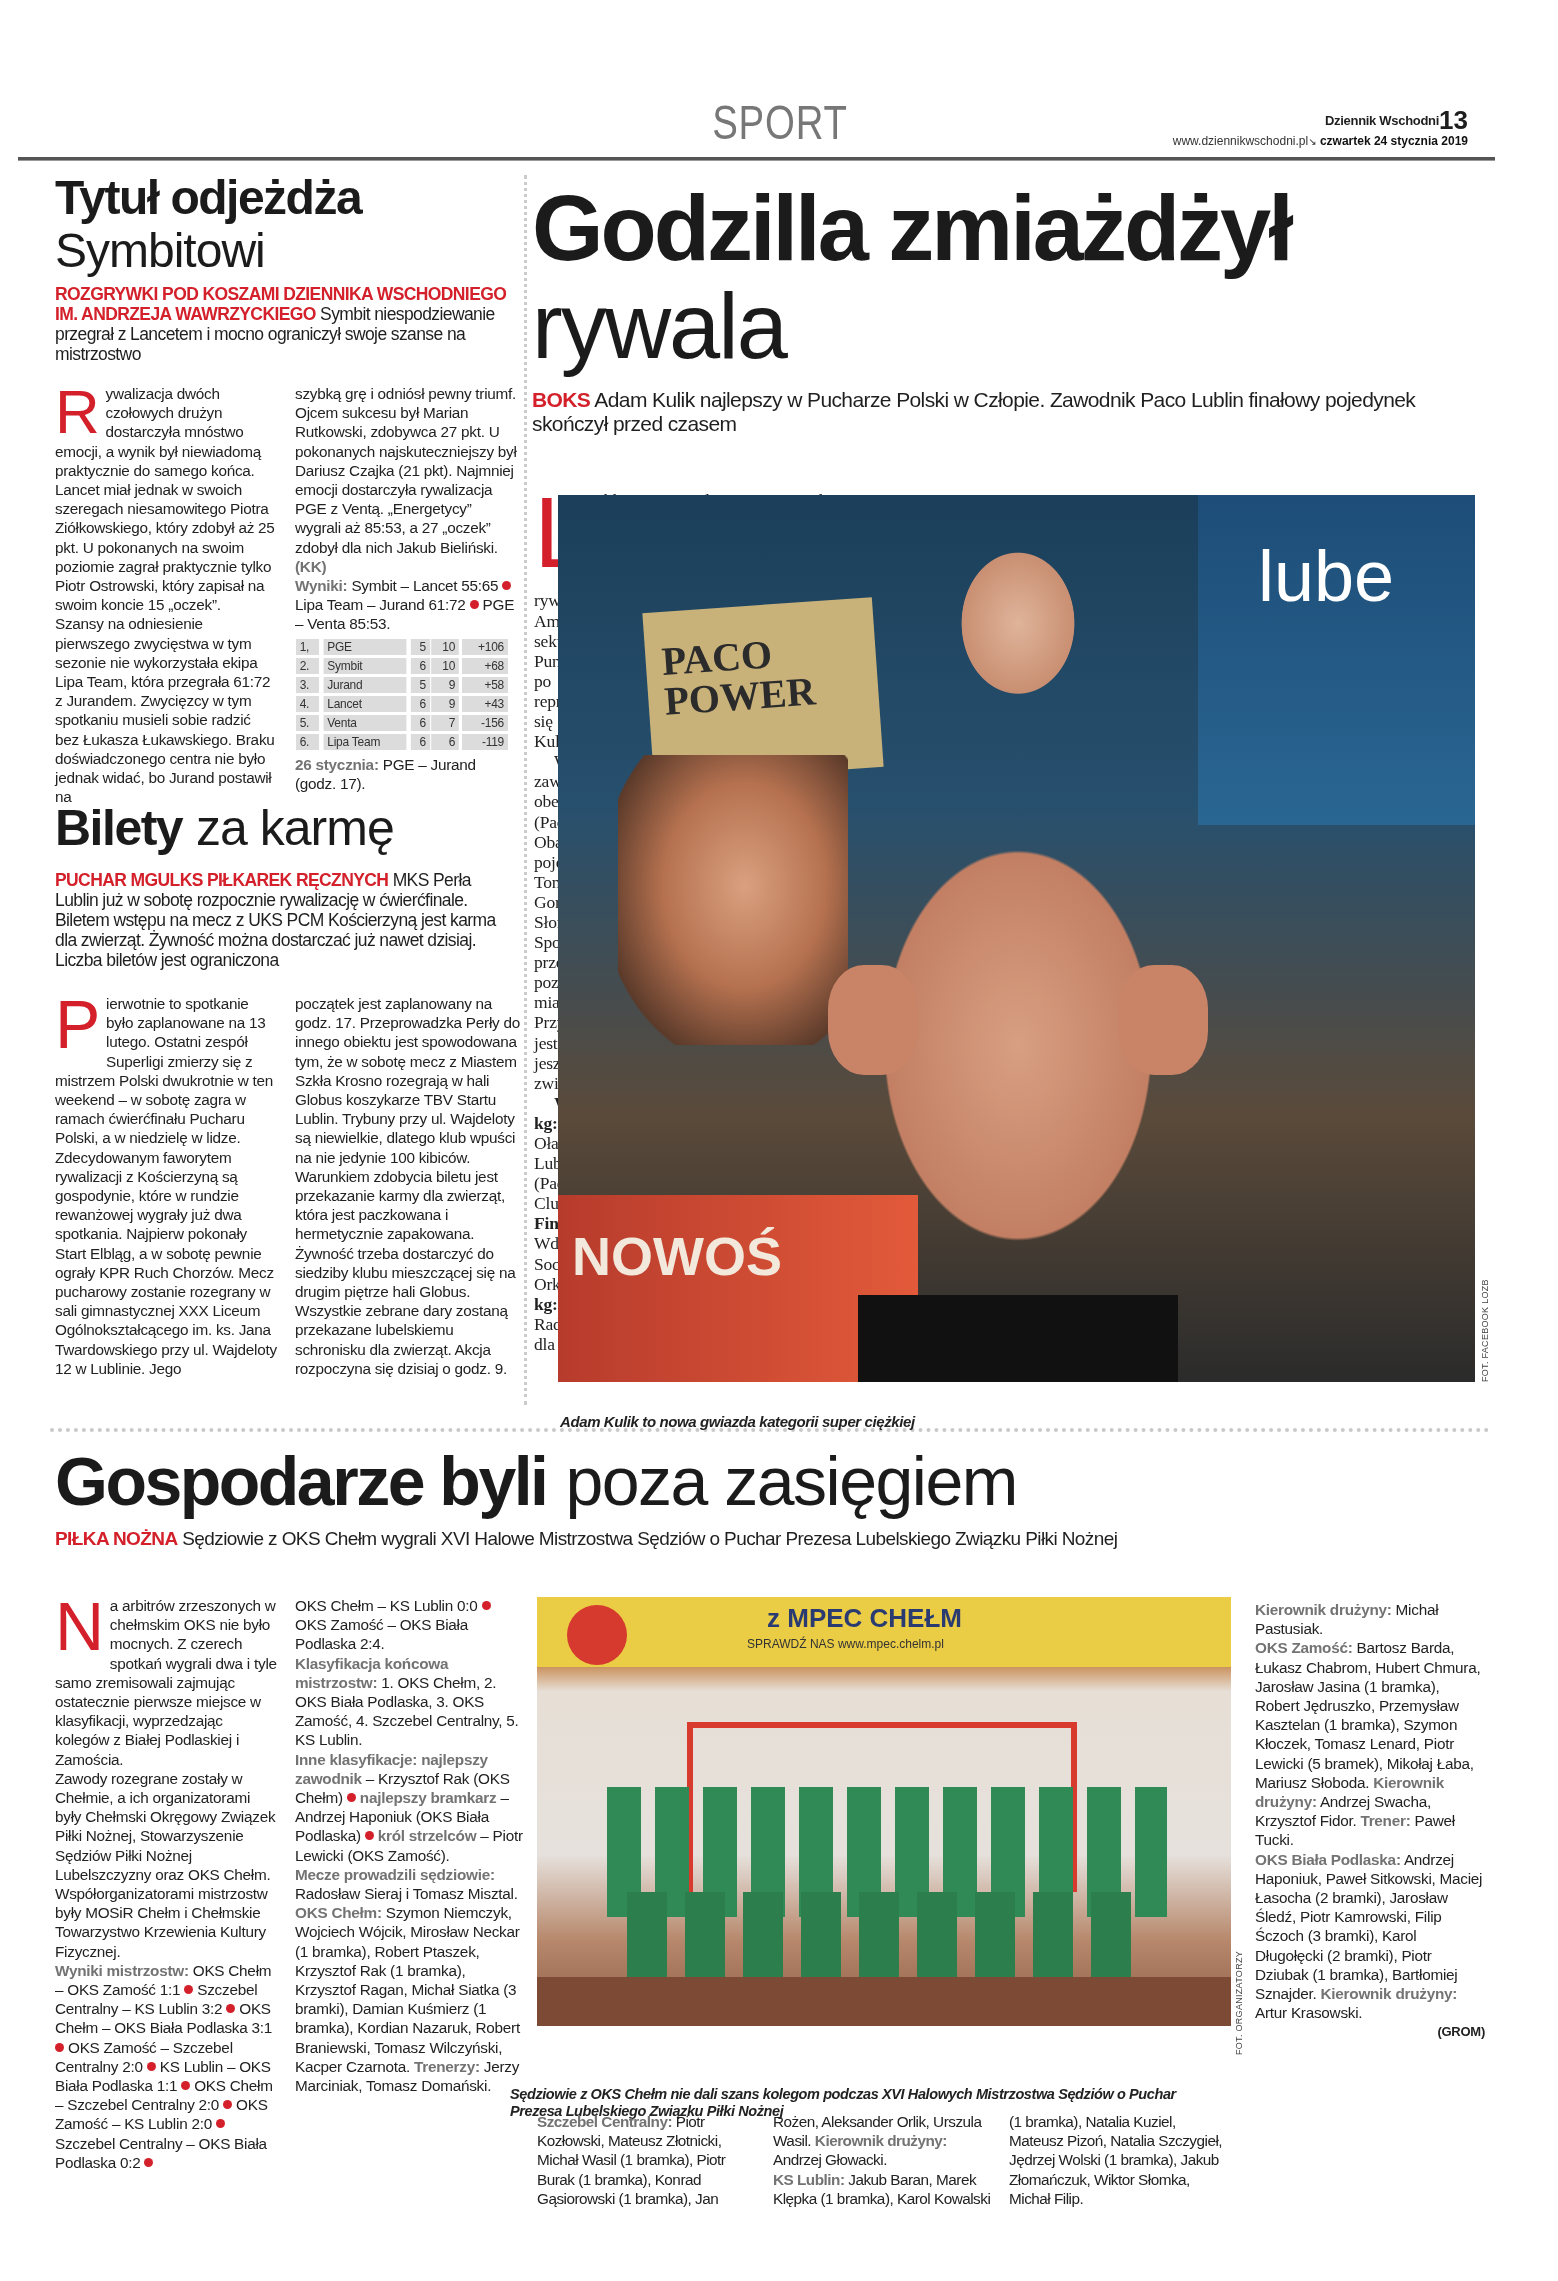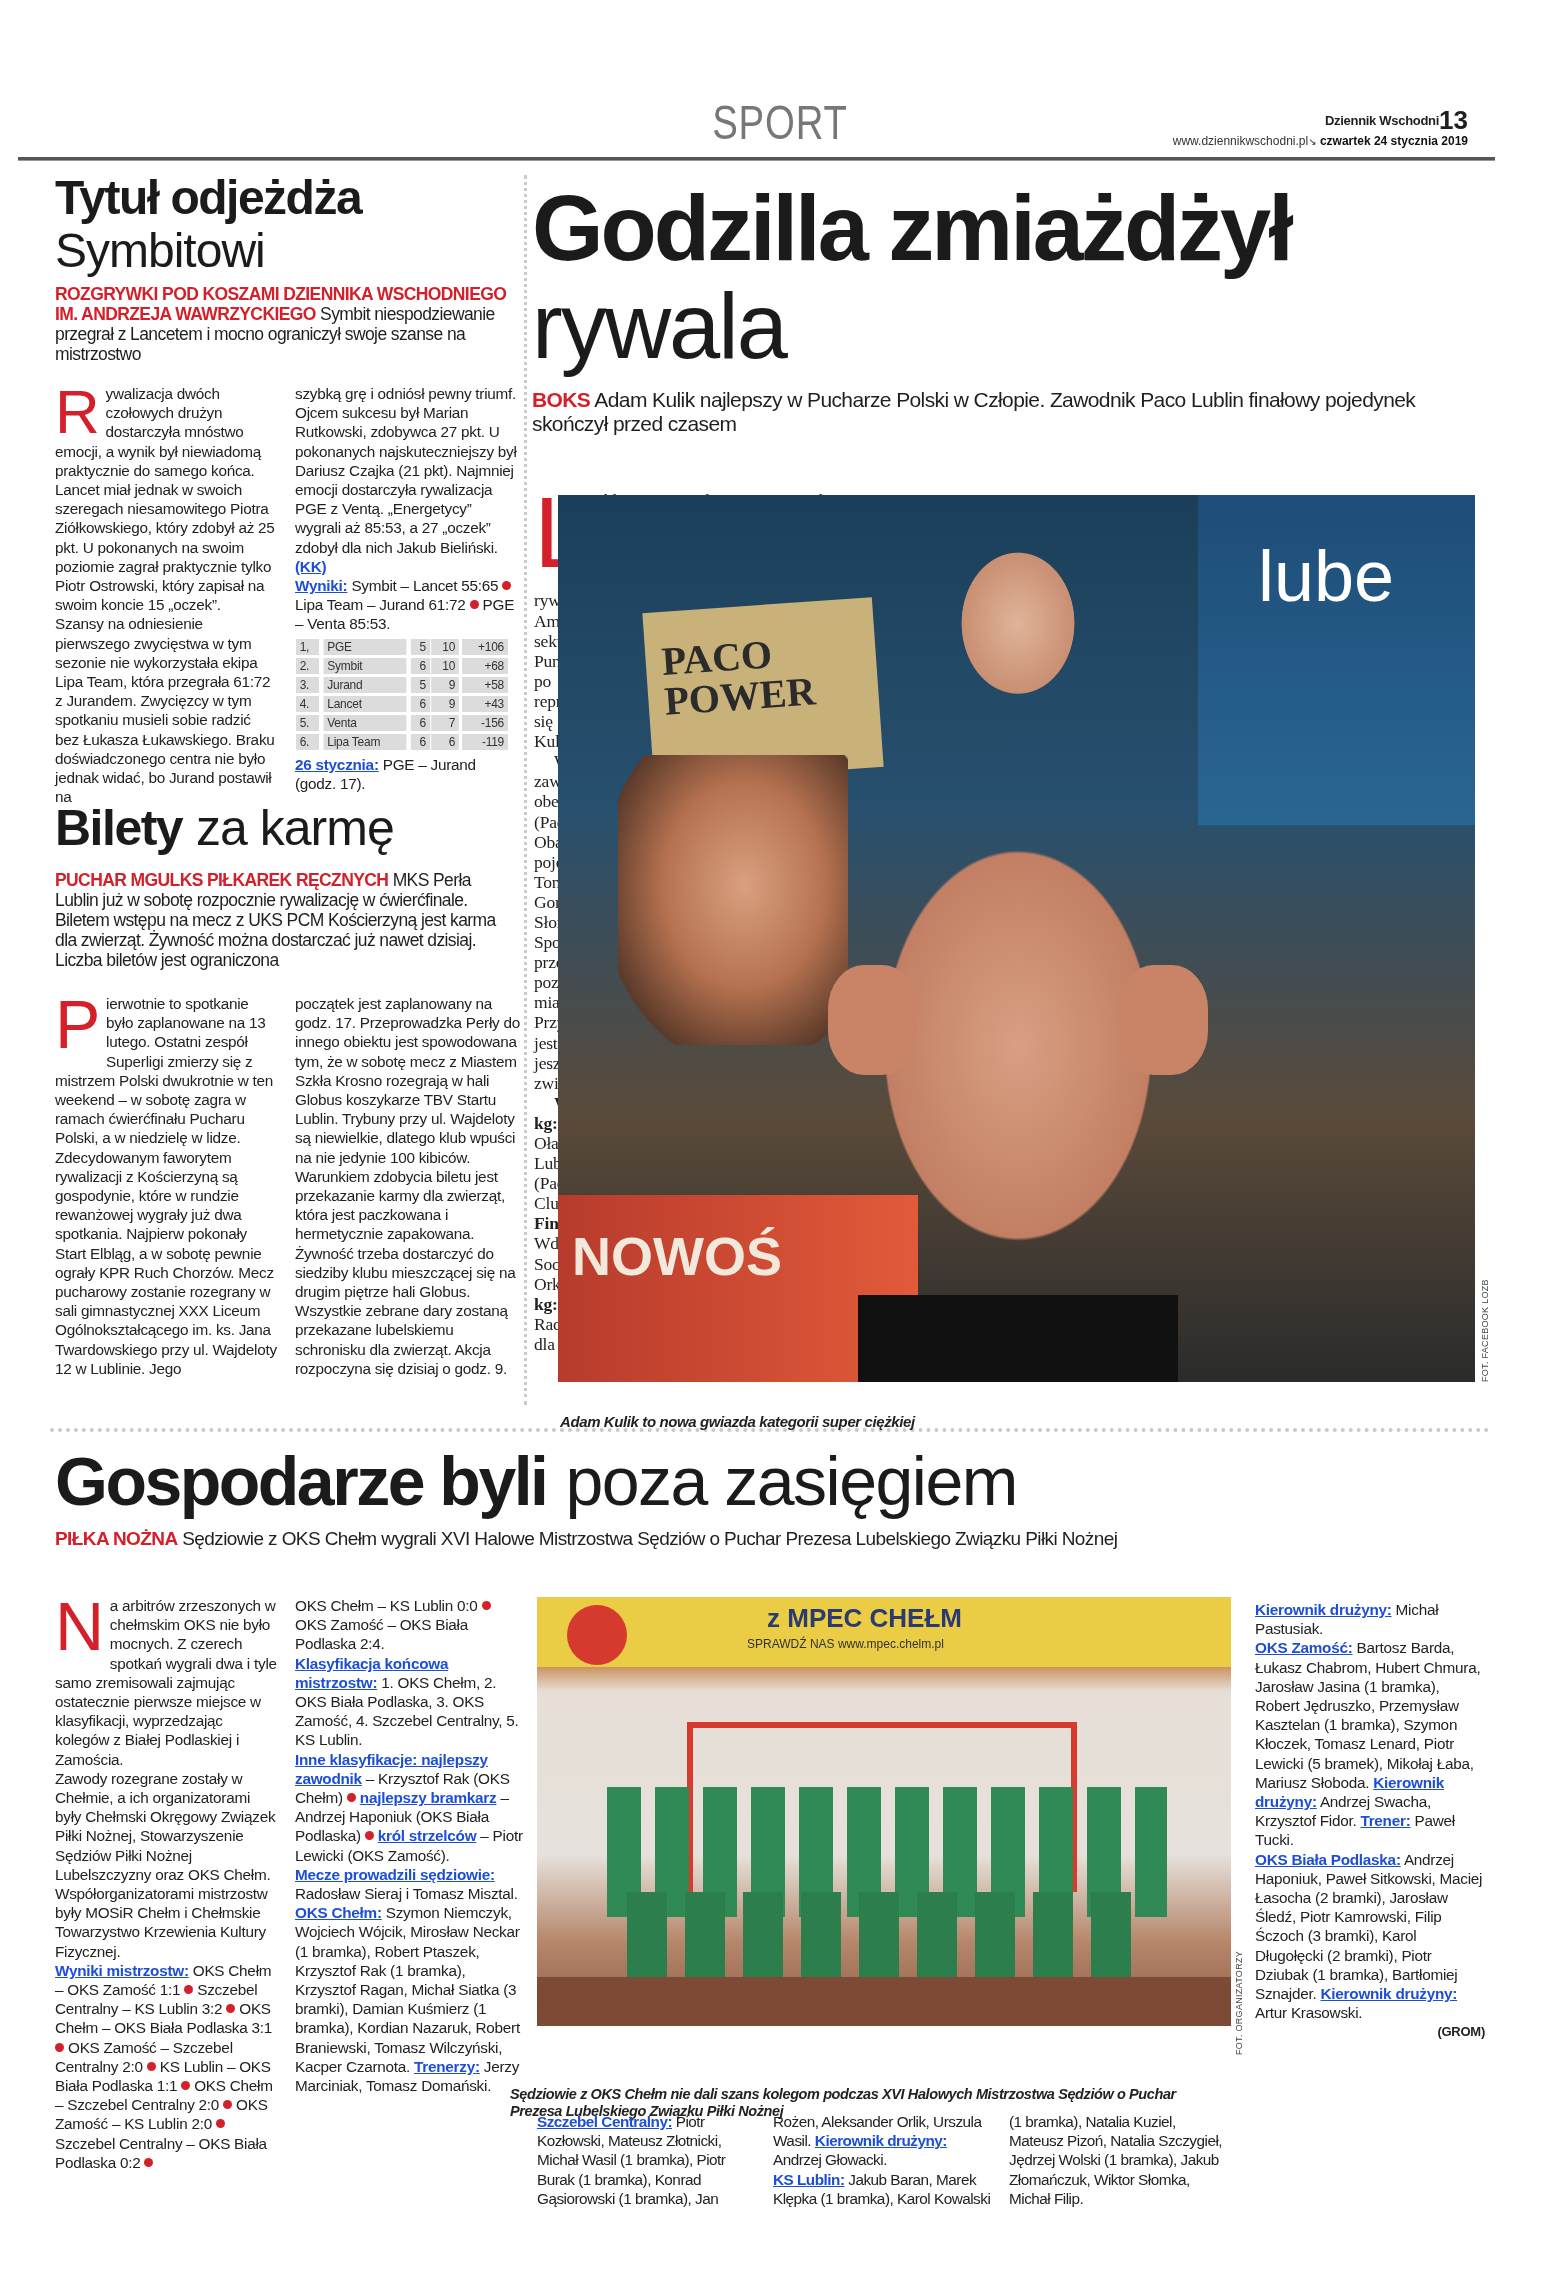--- a/index.html
+++ b/index.html
@@ -19,21 +19,21 @@
   .dotted-v { border-left: 3px dotted #cbcbcb; }
   .dotted-h { border-top: 4px dotted #c9c9c9; }
 
   
   .hl-bold { font-weight: bold; color: #1b1b1b; letter-spacing: -1.5px; }
   .hl-light { font-weight: normal; color: #1b1b1b; letter-spacing: -1px; }
   .lead { font-family: "Liberation Sans Narrow", "Liberation Sans", sans-serif; color: #1f1f1f; letter-spacing: -0.6px; }
   .lead .kicker { color: #d4202a; font-weight: bold; }
 
   .col-text { font-size: 15.3px; line-height: 19.2px; color: #222; letter-spacing: -0.25px; }
-  .col-text b { color: #1d4ed8; text-decoration: underline; }
+  .col-text b { color: #737373; }
   .dropcap { float: left; font-size: 68px; line-height: 56px; color: #d4202a; margin: 2px 6px 0 0; font-weight: 300; }
   .red-dot { display: inline-block; width: 9px; height: 9px; border-radius: 50%; background: #d4202a; vertical-align: 1px; }
 
   .serif-text { font-family: "Liberation Serif", serif; font-size: 17.5px; line-height: 20.1px; color: #222; letter-spacing: -0.2px; text-align: justify; }
   .serif-text p { text-indent: 20px; }
   .serif-text p.first { text-indent: 0; }
   .serif-text .dropcap { font-family: "Liberation Sans", sans-serif; font-size: 100px; line-height: 80px; }
 
   
   table.standings { border-collapse: separate; border-spacing: 0 3px; font-family: "Liberation Sans", sans-serif; font-size: 13px; width: 215px; }

